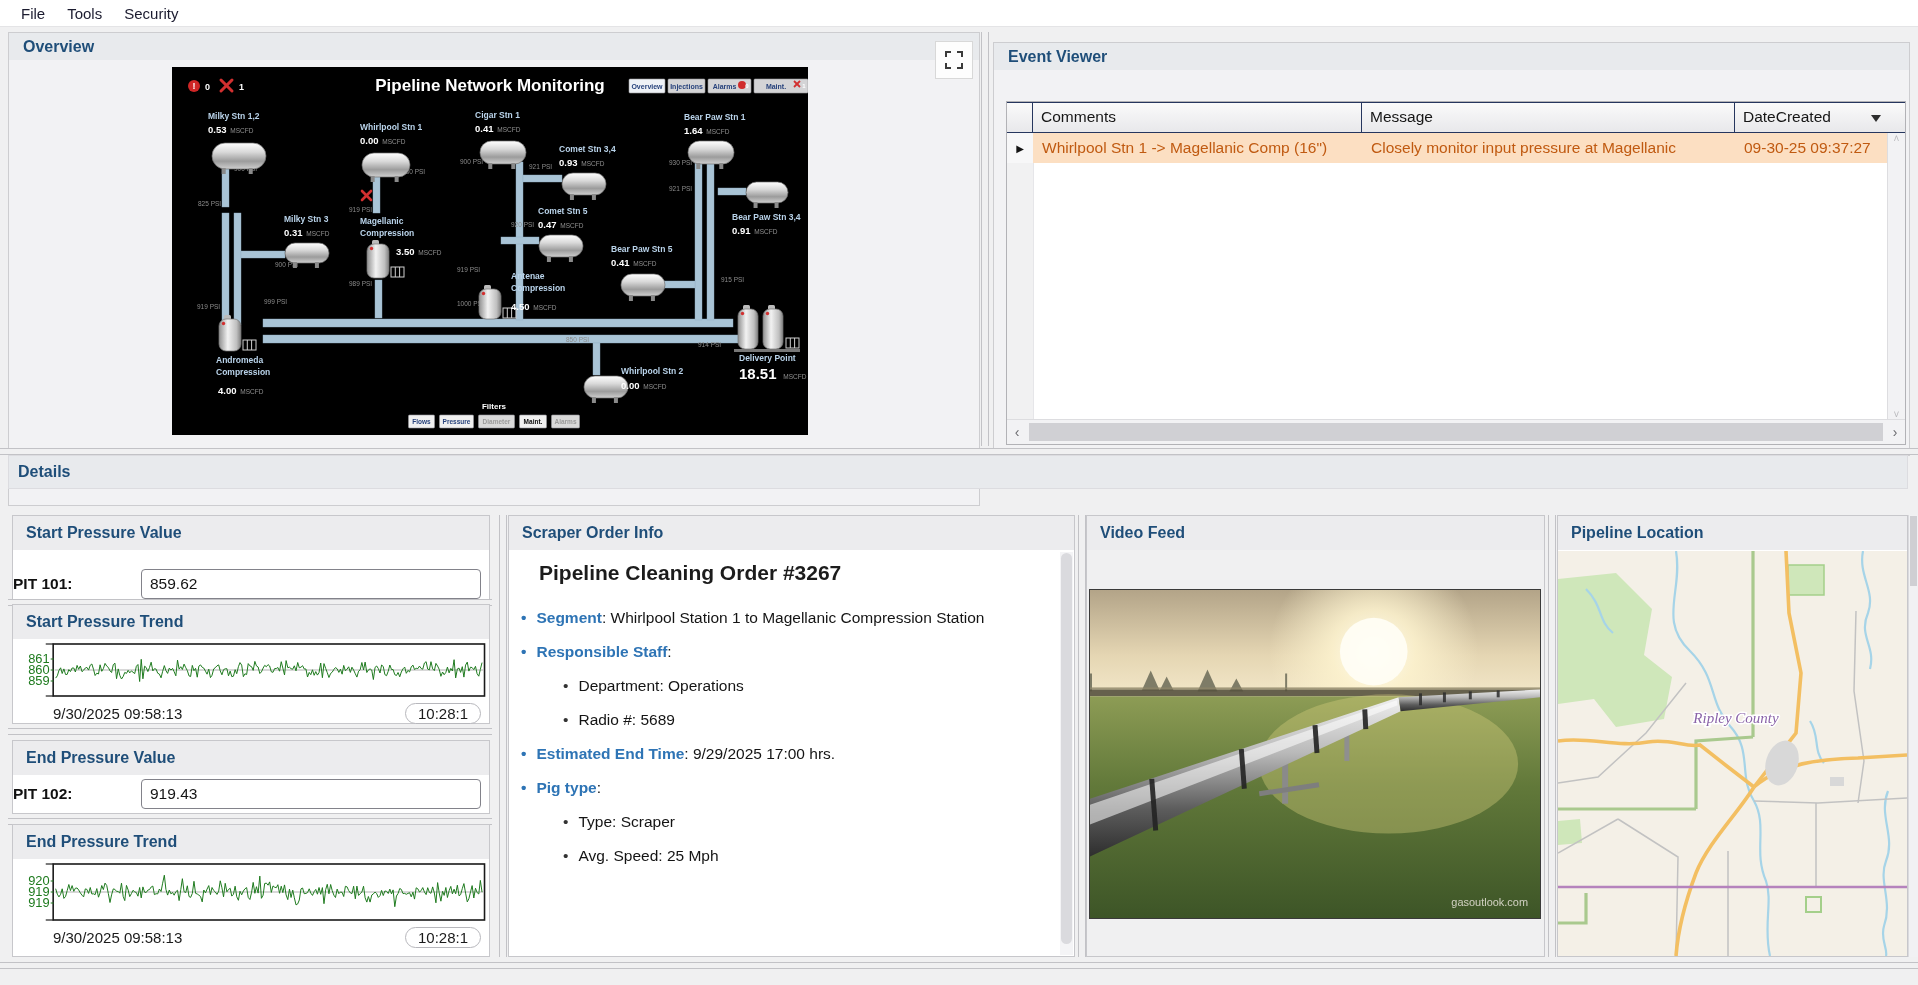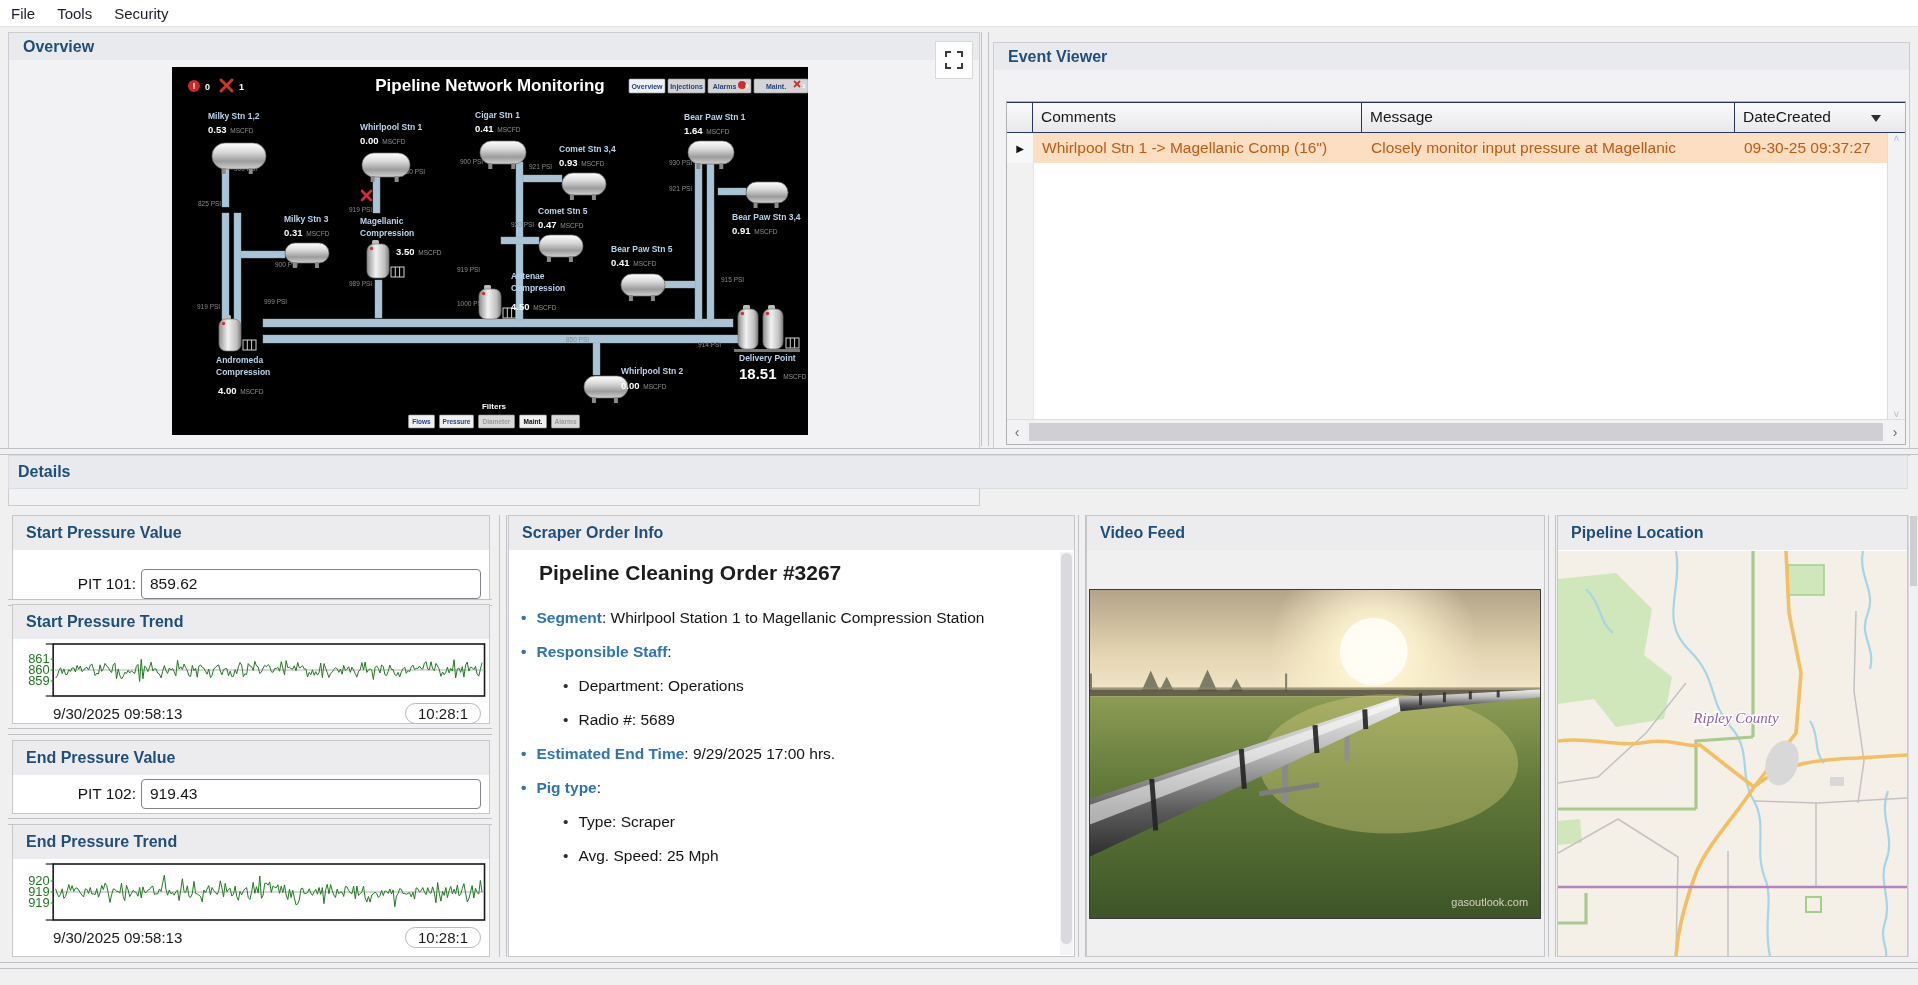--- a/index.html
+++ b/index.html
@@ -1,19 +1,19 @@
 <!DOCTYPE html>
 <html><head>
 <meta charset="utf-8">
 <style>
   html,body{margin:0;padding:0;background:#f0f0f1;}
   #app{position:relative;width:1918px;height:985px;background:#f0f0f1;font-family:"Liberation Sans",sans-serif;overflow:hidden;}
 
   
-  #menubar{position:absolute;top:0;left:0;right:0;height:26px;background:#fff;border-bottom:1px solid #e4e4e6;display:flex;align-items:center;font-size:15px;color:#1b1b2f;}
+  #menubar{position:absolute;top:0;left:0;right:0;height:26px;background:#fff;border-bottom:1px solid #e4e4e6;display:flex;align-items:center;padding-left:10px;font-size:15px;color:#1b1b2f;}
   .menu-item{padding:0 11px;height:100%;display:flex;align-items:center;cursor:default;}
 
   
   .panel{position:absolute;background:#f2f2f4;border:1px solid #cdcdd0;box-sizing:border-box;}
   .pband{height:27px;background:#e8eaed;display:flex;align-items:center;padding-left:14px;font-weight:bold;font-size:16px;color:#1F4E79;}
   .dpanel{position:absolute;background:#fff;border:1px solid #c7c7cb;box-sizing:border-box;}
   .dband{height:34px;background:#ececee;display:flex;align-items:center;padding-left:13px;font-weight:bold;font-size:16px;color:#1F4E79;}
 
   
   .vsplit{position:absolute;width:6px;background:#f0f0f1;border-left:1px solid #c2c2c6;border-right:1px solid #c2c2c6;}
@@ -59,21 +59,21 @@
   .ev-cell.c2{flex:1;}
   .vscroll{position:absolute;top:31px;right:0;width:17px;bottom:24px;background:#f2f2f4;border-left:1px solid #dddde0;display:flex;flex-direction:column;justify-content:space-between;align-items:center;color:#b9b9bd;font-size:10px;}
   .hscroll{position:absolute;left:0;right:0;bottom:0;height:24px;background:#f2f2f4;border-top:1px solid #dddde0;display:flex;align-items:center;}
   .hs-btn{width:20px;text-align:center;color:#6a6a6e;font-size:14px;flex:none;cursor:pointer;}
   .hs-thumb{height:18px;background:#d0d0d4;flex:1;margin:0 2px;cursor:pointer;}
 
   
   #details-band{position:absolute;left:8px;top:455px;width:1900px;height:34px;background:#e8eaed;border:1px solid #dcdce0;box-sizing:border-box;display:flex;align-items:center;padding-left:9px;font-size:16px;font-weight:bold;color:#1F4E79;}
 
   .vbody{height:calc(100% - 34px);display:flex;align-items:center;padding-right:8px;background:#fff;}
-  .vlabel{width:123px;text-align:right;font-size:15.5px;color:#111;padding-right:5px;flex:none;}
+  .vlabel{width:123px;text-align:left;font-size:15.5px;color:#111;padding-right:5px;flex:none;font-weight:bold;}
   .vinput{flex:1;height:30px;border:1px solid #82828a;border-radius:4px;font-size:15.5px;padding:0 8px;color:#141414;background:#fff;font-family:"Liberation Sans",sans-serif;box-sizing:border-box;}
 
   .tchart{display:block;margin:3px 2px 0 2px;width:472px;}
   #chart-start{height:58px;} #chart-end{height:62px;}
   .trow{display:flex;align-items:center;justify-content:space-between;padding:3px 8px 0 40px;font-size:15px;color:#1a1a1a;}
   .tbadge{border:1px solid #b7b7bc;border-radius:12px;padding:1px 12px;background:#fff;}
   .tick-lb{font-size:13px;fill:#1d7a1d;font-family:"Liberation Sans",sans-serif;}
 
   .corder-body{position:absolute;top:35px;left:0;right:0;bottom:0;background:#fff;overflow:hidden;}
   .corder-title{font-size:21px;font-weight:bold;margin:10px 0 16px 30px;color:#1c1c1c;}

